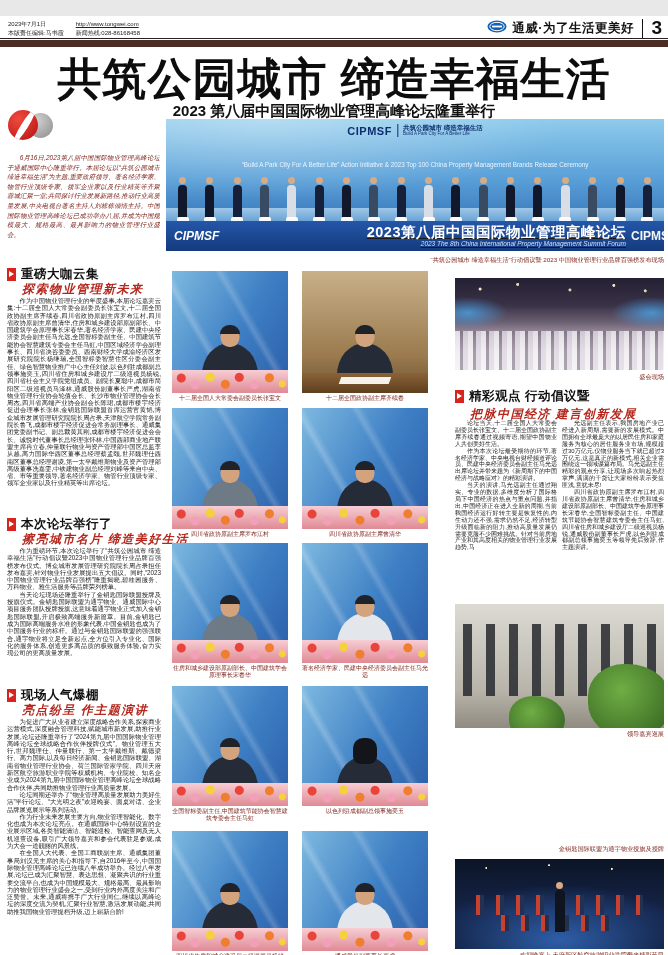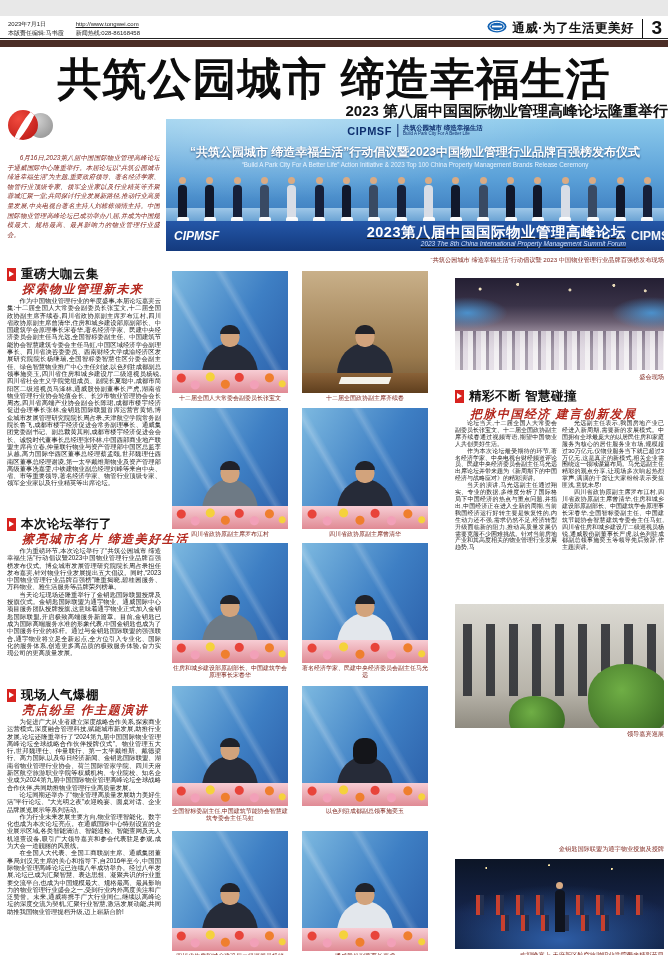--- a/index.html
+++ b/index.html
@@ -13,21 +13,21 @@
   .mh-right{position:absolute;right:6px;top:1px;display:flex;align-items:center;gap:5px;}
   .brand-txt{font-size:12.5px;font-weight:700;color:#111;letter-spacing:.5px;}
   .pg-div{width:1.5px;height:19px;background:#111;margin:0 3px;}
   .pg-num{font-size:19px;font-weight:700;color:#111;}
   .mh-rule{position:absolute;top:22px;left:0;right:0;height:1px;background:#222;}
   .mh-bar{position:absolute;top:24px;left:0;right:0;height:7px;background:#4b2d26;}
 
   
   .headline{position:absolute;top:34px;left:0;width:668px;text-align:center;font-size:44px;
             font-weight:900;letter-spacing:1px;color:#0d0d0d;white-space:nowrap;}
-  .subheadline{position:absolute;top:86px;left:0;width:668px;text-align:right;font-size:15px;font-weight:700;color:#111;}
+  .subheadline{position:absolute;top:86px;left:0;width:668px;text-align:center;font-size:15px;font-weight:700;color:#111;}
 
   
   .brand-mark{position:absolute;left:8px;top:94px;width:50px;height:38px;}
   .c-gray{position:absolute;left:20px;top:3px;width:25px;height:25px;border-radius:50%;
           background:radial-gradient(circle at 35% 30%,#d2d2d2,#8b8b8b);}
   .c-red{position:absolute;left:0;top:0;width:30px;height:30px;border-radius:50%;
          background:radial-gradient(circle at 35% 30%,#f04a3e,#b5120f);overflow:hidden;}
   .c-slice{position:absolute;left:13px;top:-4px;width:7px;height:40px;background:#fff;
            transform:rotate(32deg);border-radius:50%;}
 
@@ -215,21 +215,20 @@
 
   <div class="main-photo">
     <div class="mp-toplogo">
       <span class="mp-logo">CIPMSF</span>
       <span class="mp-logodiv"></span>
       <span>
         <div class="mp-logocn">共筑公园城市  缔造幸福生活</div>
         <div class="mp-logoen">Build A Park City For A Better Life</div>
       </span>
     </div>
-    <div class="mp-title">“共筑公园城市  缔造幸福生活”行动倡议暨2023中国物业管理行业品牌百强榜发布仪式</div>
     <div class="mp-en">“Build A Park City For A Better Life” Action Initiative &amp; 2023 Top 100 China Property Management Brands Release Ceremony</div>
     <div class="mp-floor"></div>
     <div class="mp-people">
       <i class="person"></i>
         <i class="person"></i>
         <i class="person"></i>
         <i class="person"></i>
         <i class="person"></i>
         <i class="person"></i>
         <i class="person"></i>
@@ -358,21 +357,21 @@
     <figcaption>通威股份副董事长严虎</figcaption>
   </figure>
 
   <div class="venue">
     <div class="crowd"></div>
   </div>
   <div class="cap-r venue-cap">盛会现场</div>
 
   <div class="sec-head sec4-head">
     <span class="flag"></span>
-    <h2 class="sec-title">精彩不断  智慧碰撞</h2>
+    <h2 class="sec-title">精彩观点  行动倡议暨</h2>
   </div>
   <div class="sec-sub sec4-sub" style="left:470px;top:390px">把脉中国经济  建言创新发展</div>
 
   <div class="rt-col rt1">
     <p>论坛当天,十二届全国人大常委会副委员长张宝文、十二届全国政协副主席齐续春通过视频寄语,期望中国物业人共创美好生活。</p>
     <p>作为本次论坛最受期待的环节,著名经济学家、中央电视台财经频道评论员、民建中央经济委员会副主任马光远出席论坛并带来题为《新周期下的中国经济与战略应对》的精彩演讲。</p>
     <p>当天的演讲,马光远副主任通过翔实、专业的数据,多维度分析了国际格局下中国经济的热点与重点问题,并指出,中国经济正在进入全新的周期,当前我国经济运行好转主要是恢复性的,内生动力还不强,需求仍然不足,经济转型升级面临新的阻力,推动高质量发展仍需要克服不少困难挑战。针对当前房地产业和其高度相关的物业管理行业发展趋势,马</p>
   </div>
   <div class="rt-col rt2">
     <p>光远副主任表示,我国房地产业已经进入新周期,需要新的发展模式。中国拥有全球最庞大的以居民住房和家庭服务为核心的居住服务业市场,规模超过30万亿元,仅物业服务当下就已超过3万亿元,这是真正的新模式,相关企业需围绕这一领域谋篇布局。马光远副主任精彩的观点分享,让现场多次响起热烈掌声,满满的干货让大家纷纷表示受益匪浅,意犹未尽!</p>

